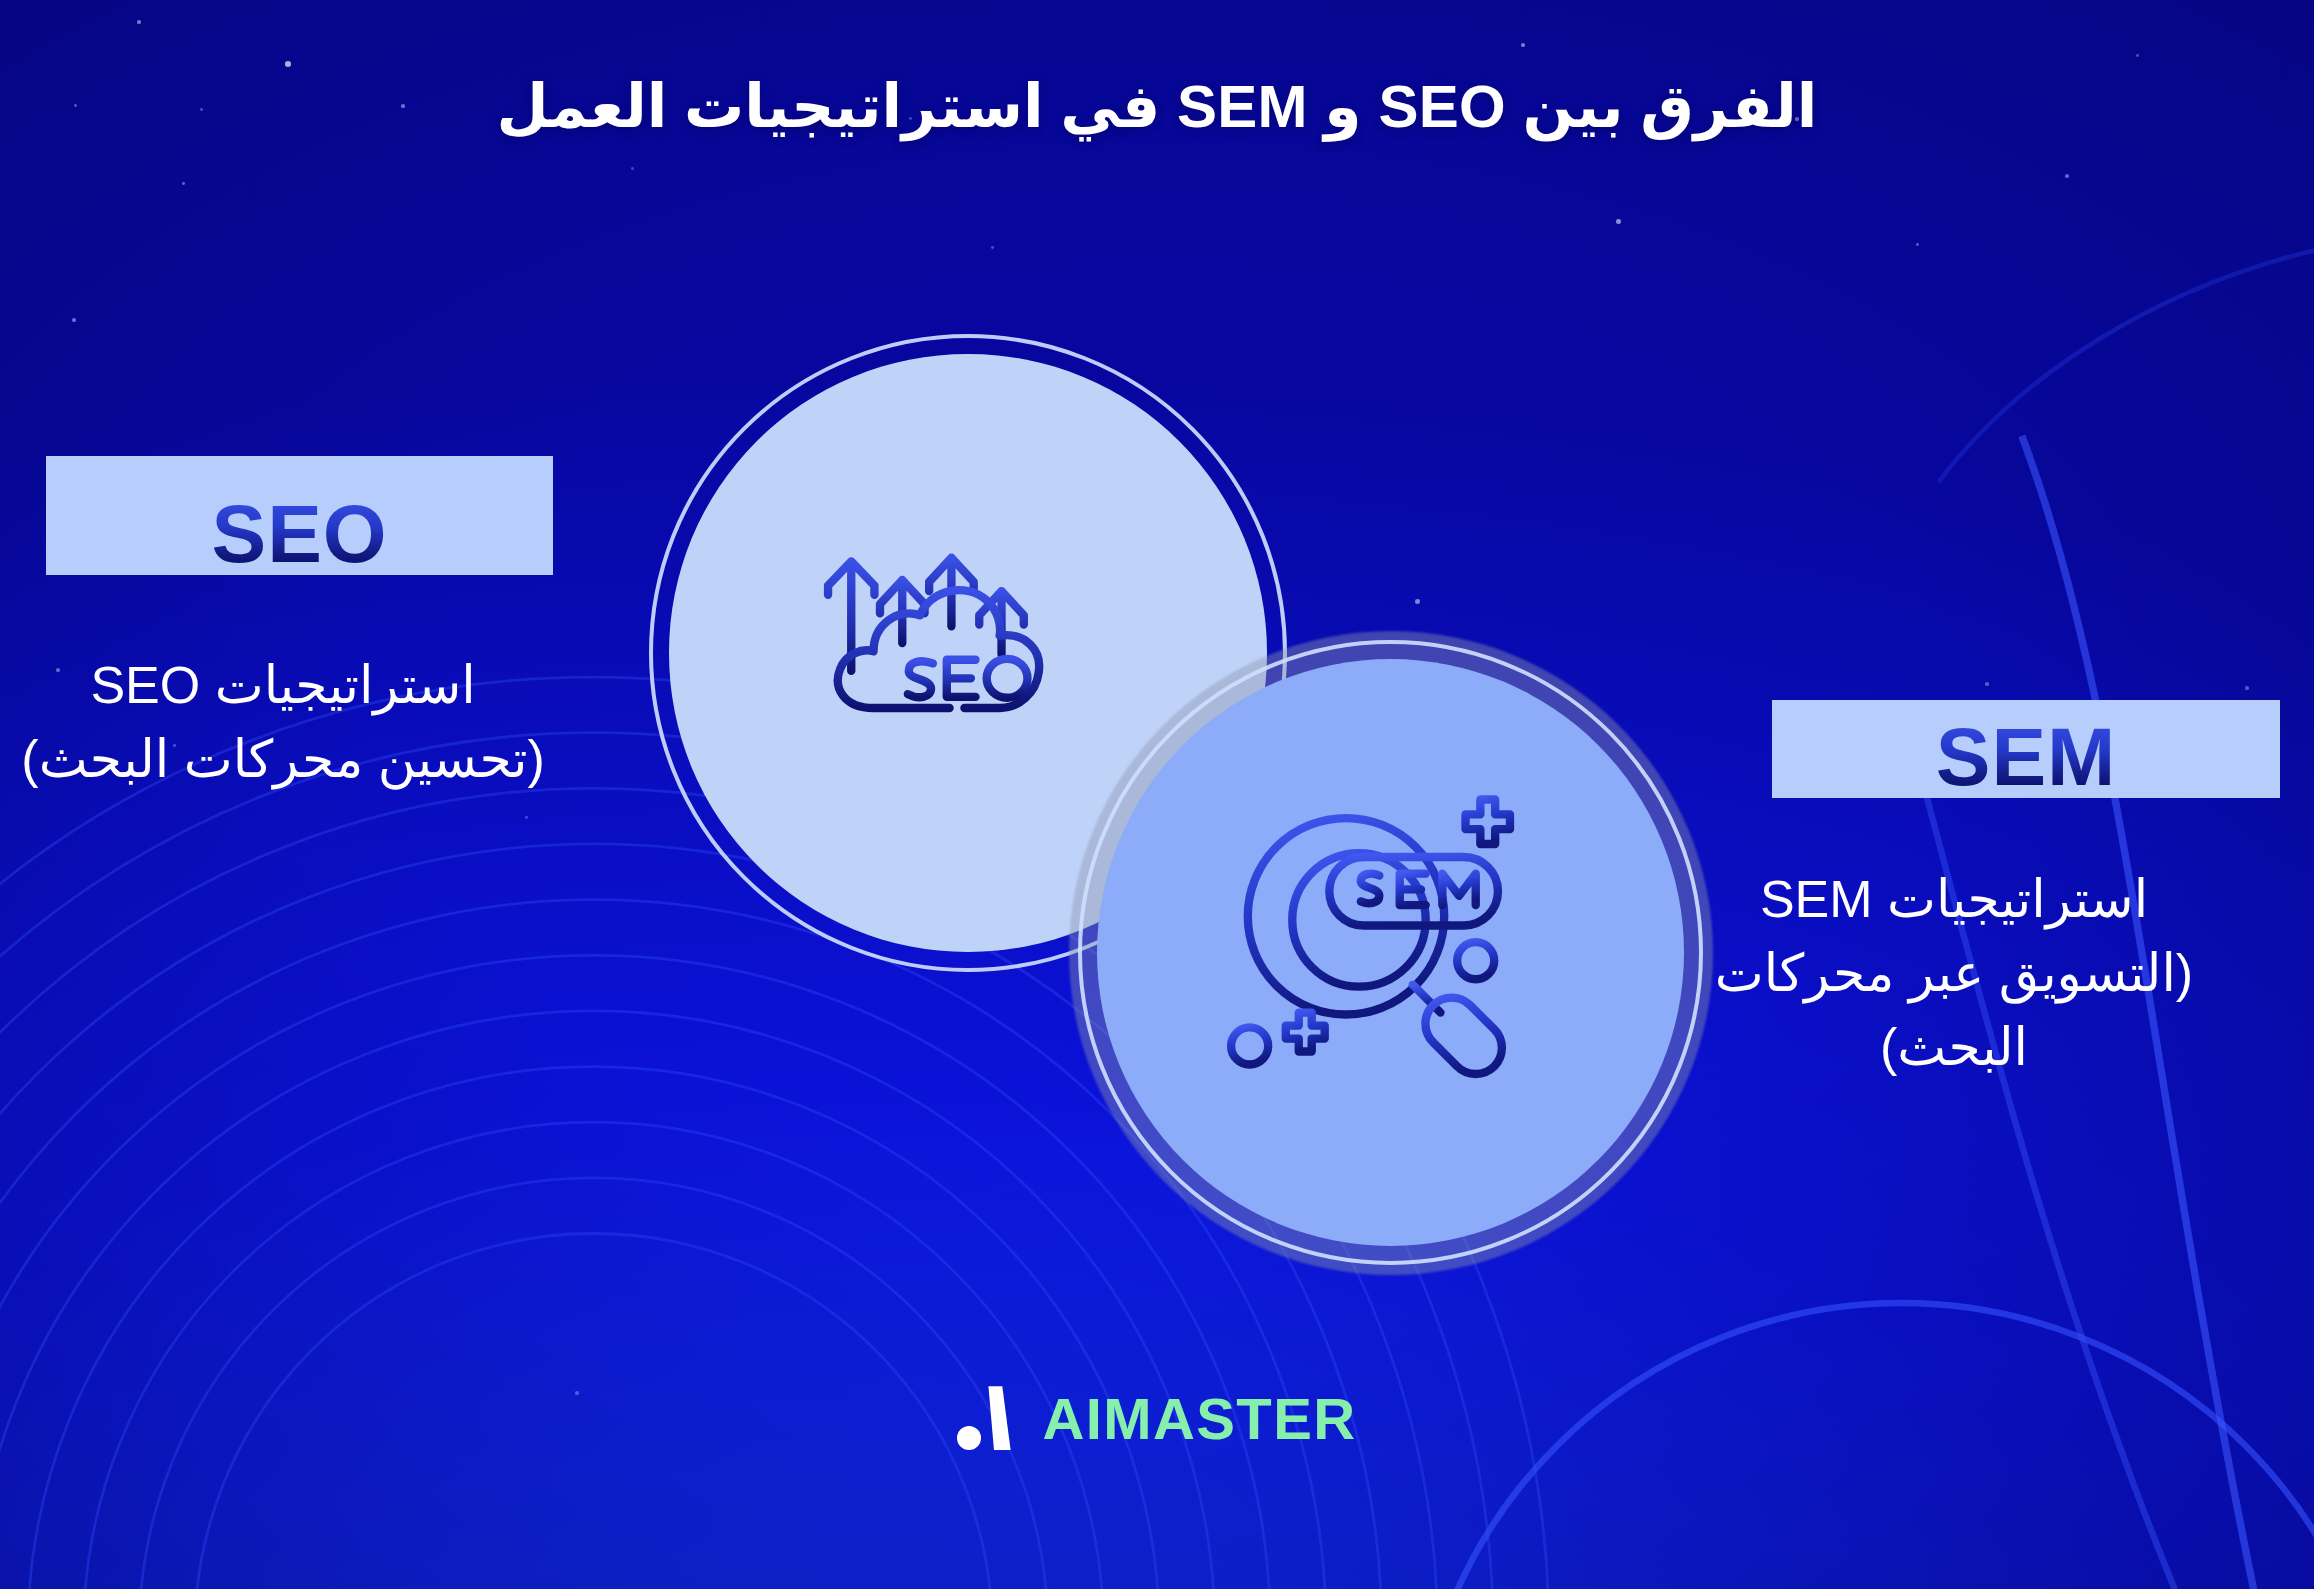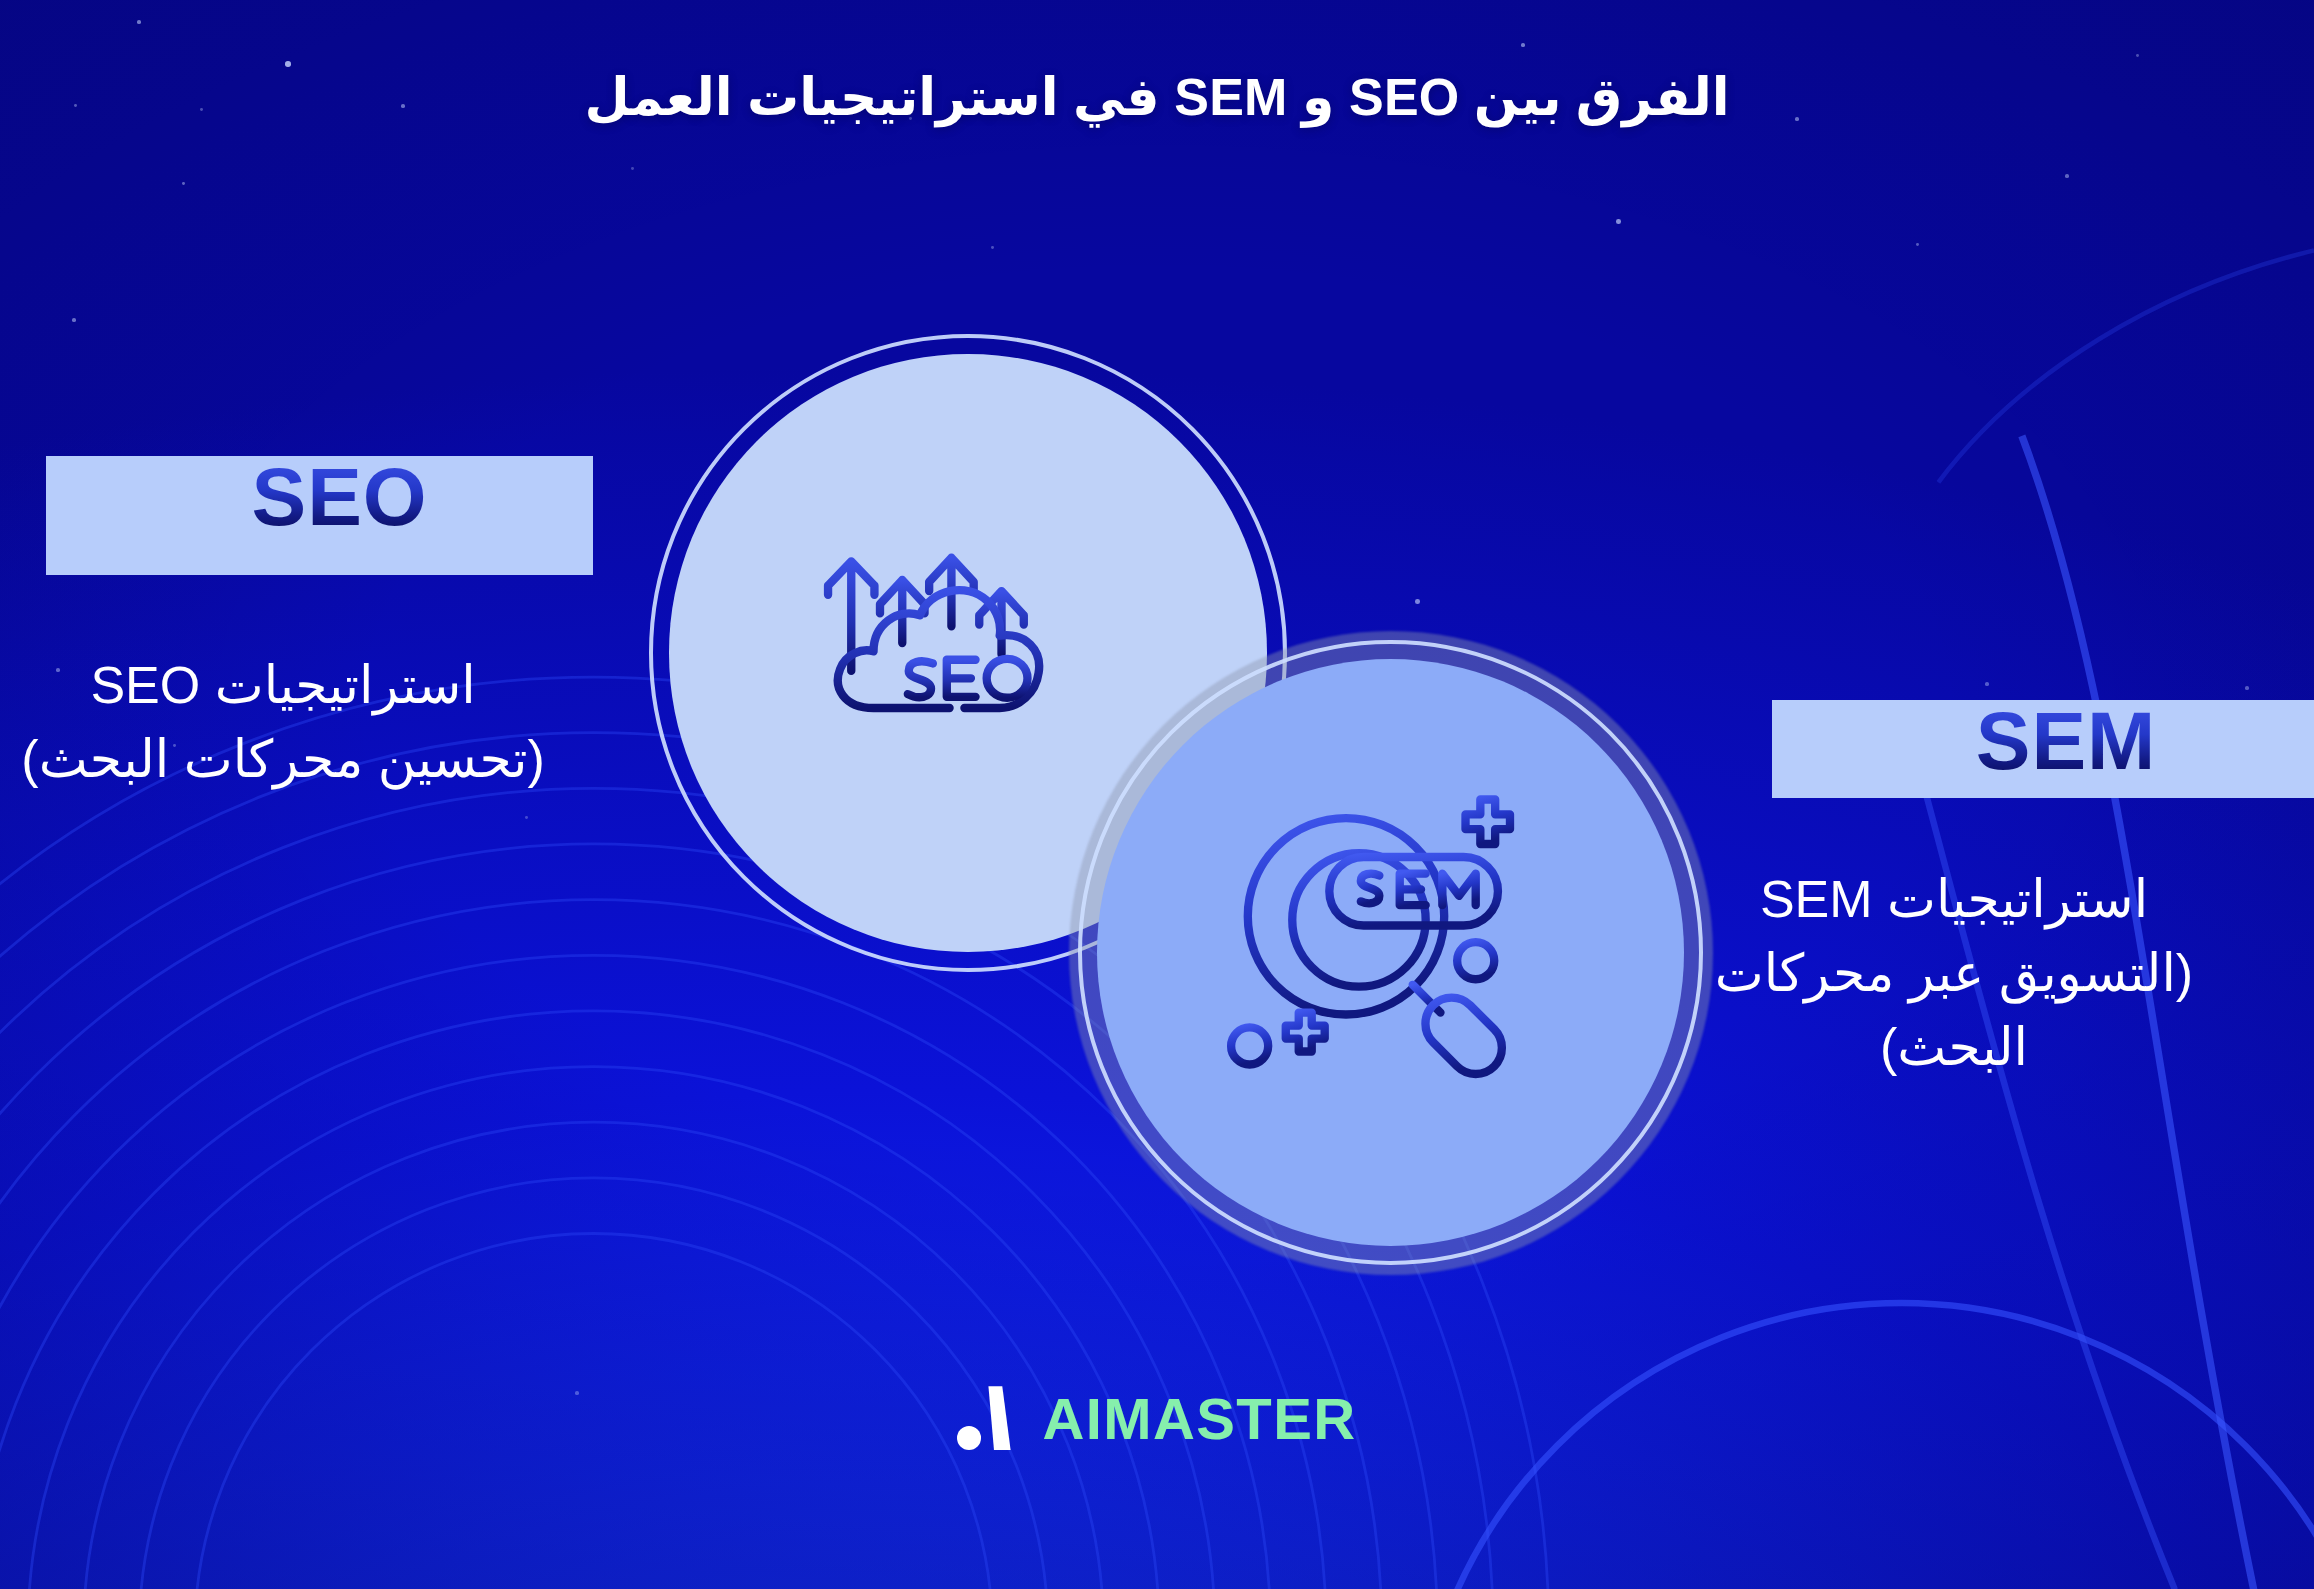--- a/index.html
+++ b/index.html
@@ -25,21 +25,21 @@
     pointer-events:none;
   }
   #bg-decor{position:absolute;inset:0;z-index:2;pointer-events:none;}
   #bg-stars{position:absolute;inset:0;z-index:3;pointer-events:none;}
   .star{position:absolute;border-radius:50%;background:#C9D8FF;}
 
   
   #title{
     position:absolute;top:32px;left:0;right:0;z-index:12;
     text-align:center;color:#FFFFFF;
-    font-size:52px;font-weight:700;letter-spacing:0.2px;
+    font-size:60px;font-weight:700;letter-spacing:0.2px;
     line-height:1.16;
     padding:0 58px;box-sizing:border-box;
     text-shadow:0 1.9px 9.3px rgba(0,0,40,.30);
   }
 
   
   #venn{position:absolute;left:0;top:0;width:2314px;height:1590px;z-index:8;}
 
   .circle-wrap{position:absolute;}
   .circle-ring{
@@ -62,21 +62,21 @@
     z-index:10;filter:blur(0.9px);
   }
 
   
   #seo-icon{position:absolute;left:816px;top:515px;width:269px;height:232px;z-index:13;}
   #sem-icon{position:absolute;left:1220px;top:779px;width:315px;height:306px;z-index:13;}
 
   
   .label-box{
     position:absolute;background:#B7CDFB;z-index:14;
-    display:flex;align-items:flex-start;justify-content:center;padding-left:40px;
+    display:flex;align-items:flex-end;justify-content:center;
   }
   .label-text{
     font-size:82px;font-weight:700;letter-spacing:0.9px;line-height:1;
     background:linear-gradient(180deg,#3A50E6 0%,#2438C9 42%,#121A84 74%,#080A54 100%);
     -webkit-background-clip:text;background-clip:text;
     -webkit-text-fill-color:transparent;color:transparent;
     font-family:"Liberation Sans","DejaVu Sans",sans-serif;
   }
   .caption{
     position:absolute;z-index:14;color:#FFFFFF;

